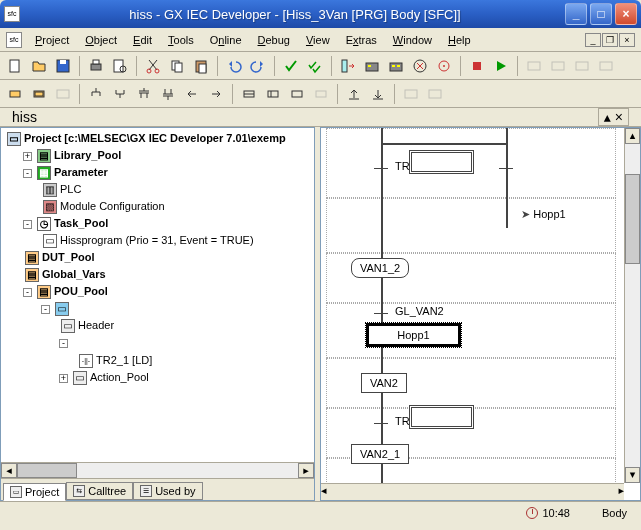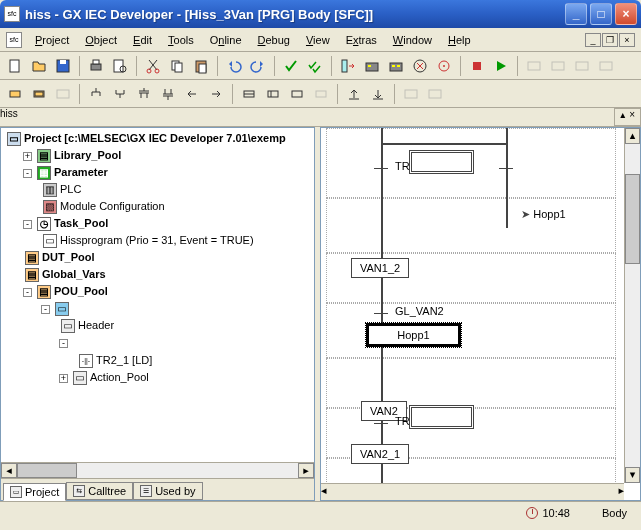--- a/index.html
+++ b/index.html
@@ -19,21 +19,21 @@
     align-items: center;
     padding: 0 4px;
     border-radius: 6px 6px 0 0;
     color: #fff;
     font-size: 13px;
   }
   .titlebar .app-icon {
     width: 16px; height: 16px; background: #fff; margin-right: 5px;
     border: 1px solid #888; font-size: 7px; color:#000; text-align:center; line-height:14px;
   }
-  .titlebar .title { flex:1; font-weight: bold; text-shadow: 1px 1px 1px rgba(0,0,0,.3);}
+  .titlebar .title { flex:1; font-weight: normal; text-shadow: 1px 1px 1px rgba(0,0,0,.3); text-align: center;}
   .winbtns { display:flex; gap:3px;}
   .winbtn {
     width: 22px; height: 22px; border-radius:3px;
     border:1px solid rgba(255,255,255,.4);
     display:flex; align-items:center; justify-content:center;
     font-family: Arial; font-size:12px; font-weight:bold;
   }
   .winbtn.min,.winbtn.max { background: linear-gradient(to bottom,#7ba9f0,#3466c9);}
   .winbtn.close { background: linear-gradient(to bottom,#f08f7b,#d04a2e);}
   .menubar {
@@ -47,21 +47,21 @@
   .mdi-btn { width:16px; height:14px; border:1px solid #888; background:#ece9d8; font-size:9px; text-align:center; line-height:12px;}
   .toolbar {
     height: 28px; background:#ece9d8; display:flex; align-items:center;
     padding: 0 4px; gap:2px; border-bottom:1px solid #aca899;
   }
   .tbtn { width:22px; height:22px; display:flex; align-items:center; justify-content:center; }
   .tsep { width:1px; height:20px; background:#aca899; margin:0 3px;}
   .tbtn svg { width:16px; height:16px; }
   .tbtn.disabled { opacity:.5;}
   .toolbar2 { height: 28px; background:#ece9d8; display:flex; align-items:center; padding:0 4px; gap:2px; border-bottom:1px solid #aca899;}
-  .docking { height:19px; background:#ece9d8; border-bottom:1px solid #aca899; display:flex; padding:0 0; font-size:10px;}
+  .docking { height:19px; background:#ece9d8; border-bottom:1px solid #aca899; display:flex; align-items:center; padding:0 12px; font-size:14px;}
   .docking .closebox { margin-left:auto; font-family:Marlett,Arial; border:1px solid #aca899; padding:0 3px; background:#ece9d8; display:flex; gap:0;}
   .docking .closebox span{ padding:0 2px;}
   .main { display:flex; height: 374px; }
   .left-pane { width: 315px; background:#fff; border:1px solid #7f9db9; display:flex; flex-direction:column; }
   .tree { flex:1; overflow:auto; padding:2px; white-space:nowrap; }
   .tree ul { list-style:none; padding-left:18px;}
   .tree > ul { padding-left:2px;}
   .tree li { line-height:17px; position:relative;}
   .node { display:inline-flex; align-items:center; gap:3px; padding:0 2px;}
   .node.sel { background:#fff; border:1px dotted #000;}
@@ -511,28 +511,28 @@
       <div class="sfc-line" style="left:185px; top:0; width:1.5px; height:100px;"></div>
       <div class="sfc-line" style="left:60px; top:15px; width:126px; height:1.5px;"></div>
 
       <div class="trtick" style="left:53px; top:40px;"></div>
       <div class="trlabel" style="left:74px; top:32px;">TR1_2</div>
       <div class="sfc-box double" style="left:88px; top:22px; width:65px;">&nbsp;</div>
 
       <div class="trtick" style="left:178px; top:40px;"></div>
       <div class="jump" style="left:200px; top:80px;">Hopp1</div>
 
-      <div class="sfc-box" style="left:30px; top:130px;">VAN1_2</div>
+      <div class="sfc-box" style="left:30px; top:130px;border-radius:8px;">VAN1_2</div>
 
       <div class="trtick" style="left:53px; top:185px;"></div>
       <div class="trlabel" style="left:74px; top:177px;">GL_VAN2</div>
 
       <div class="sfc-box sel" style="left:45px; top:195px; width:95px; text-align:center;">Hopp1</div>
 
-      <div class="sfc-box" style="left:40px; top:245px;margin-top:28px;">VAN2</div>
+      <div class="sfc-box" style="left:40px; top:245px;">VAN2</div>
 
       <div class="trtick" style="left:53px; top:295px;"></div>
       <div class="trlabel" style="left:74px; top:287px;">TR2_1</div>
       <div class="sfc-box double" style="left:88px; top:277px; width:65px;">&nbsp;</div>
 
       <div class="sfc-box" style="left:30px; top:316px;">VAN2_1</div>
     </div>
 
     <div class="vscroll">
       <div class="arrow">▴</div>

